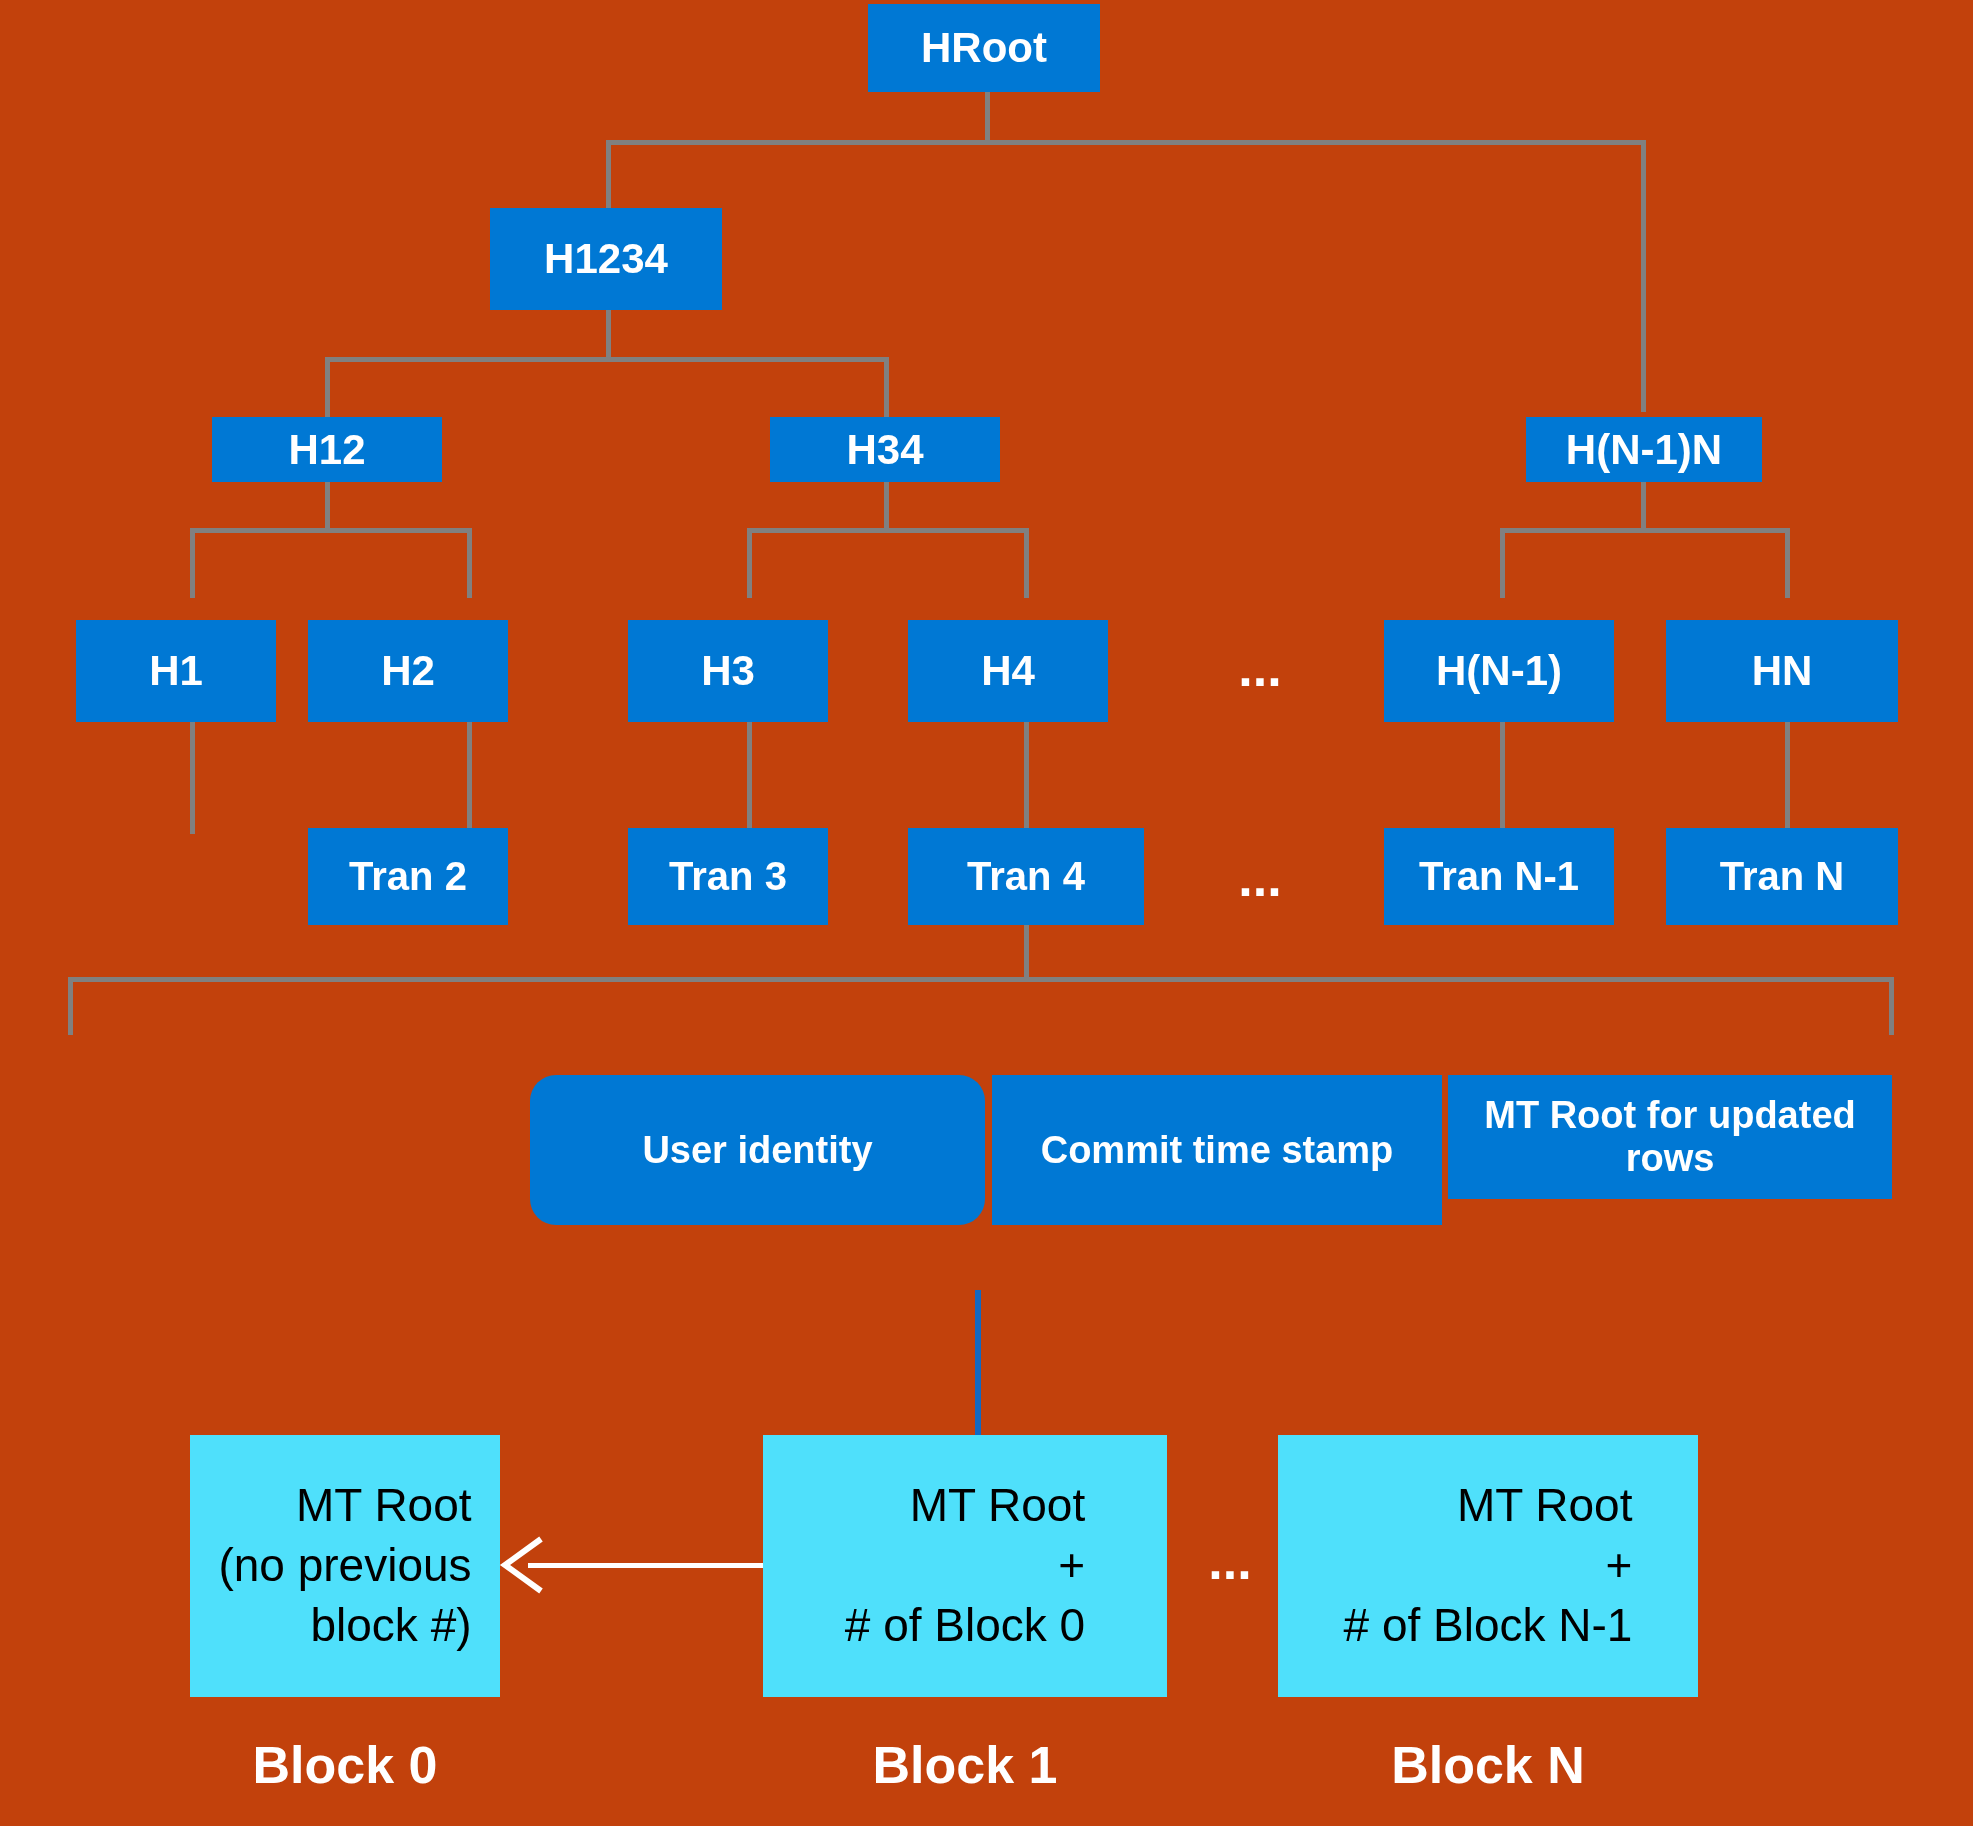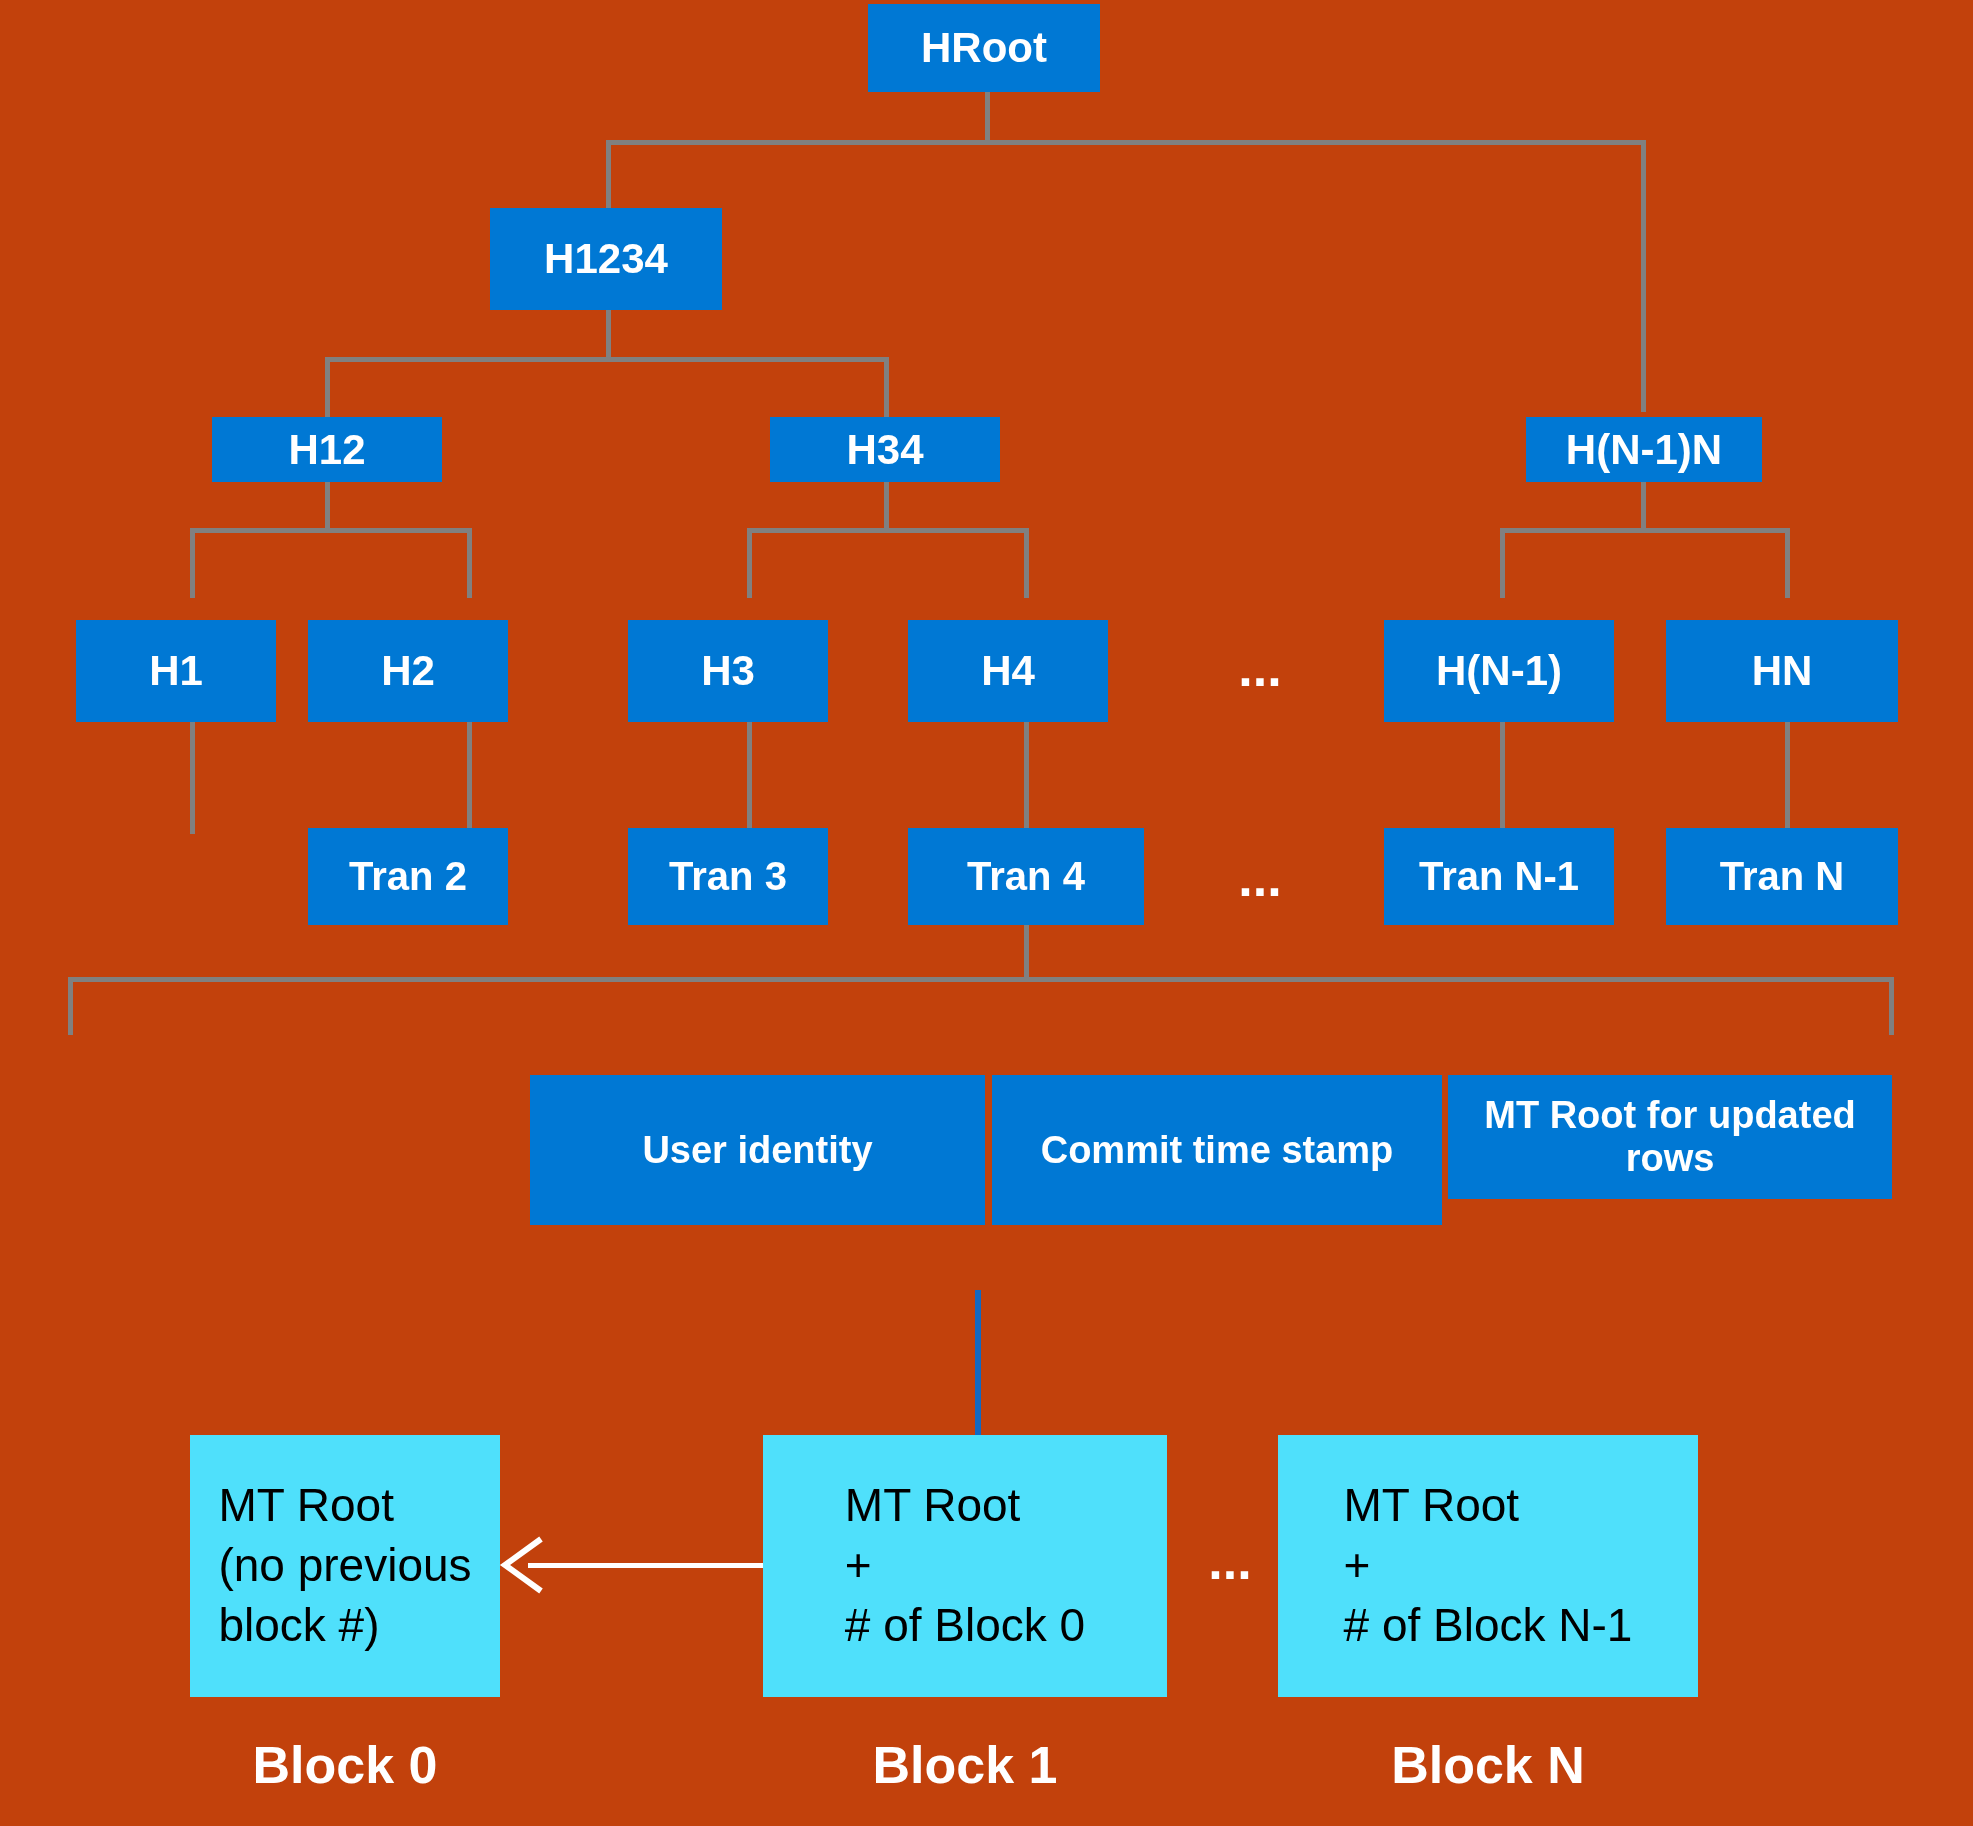--- a/index.html
+++ b/index.html
@@ -26,21 +26,21 @@
   .hash-node{font-size:42px;}
   .tran-node{font-size:40px;}
   .field-node{font-size:38px;padding:0 10px;}
   .block-node{
     position:absolute;
     background:#4FE0FB;
     color:#000000;
     display:flex;
     align-items:center;
     justify-content:center;
-    text-align:left;
+    text-align:right;
     font-weight:normal;
     font-size:46px;
     line-height:1.30;
     box-sizing:border-box;
     z-index:3;
   }
   .block-caption{
     position:absolute;
     color:#ffffff;
     font-size:52px;
@@ -158,21 +158,21 @@
   </div>
   <div class="node tran-node" style="left:1384px;top:828px;width:230px;height:97px;">
     <span>Tran N-1</span>
   </div>
   <div class="node tran-node" style="left:1666px;top:828px;width:232px;height:97px;">
     <span>Tran N</span>
   </div>
 
   <div class="ellipsis" style="left:1200px;top:852px;width:120px;font-size:52px;">...</div>
 
-  <div class="node field-node" style="left:530px;top:1075px;width:455px;height:150px;">
+  <div class="node field-node" style="left:530px;top:1075px;width:455px;height:150px;border-radius:26px;">
     <span>User identity</span>
   </div>
   <div class="node field-node" style="left:992px;top:1075px;width:450px;height:150px;">
     <span>Commit time stamp</span>
   </div>
   <div class="node field-node" style="left:1448px;top:1075px;width:444px;height:124px;">
     <span>MT Root for updated rows</span>
   </div>
 
   <div class="block-node" style="left:190px;top:1435px;width:310px;height:262px;">

